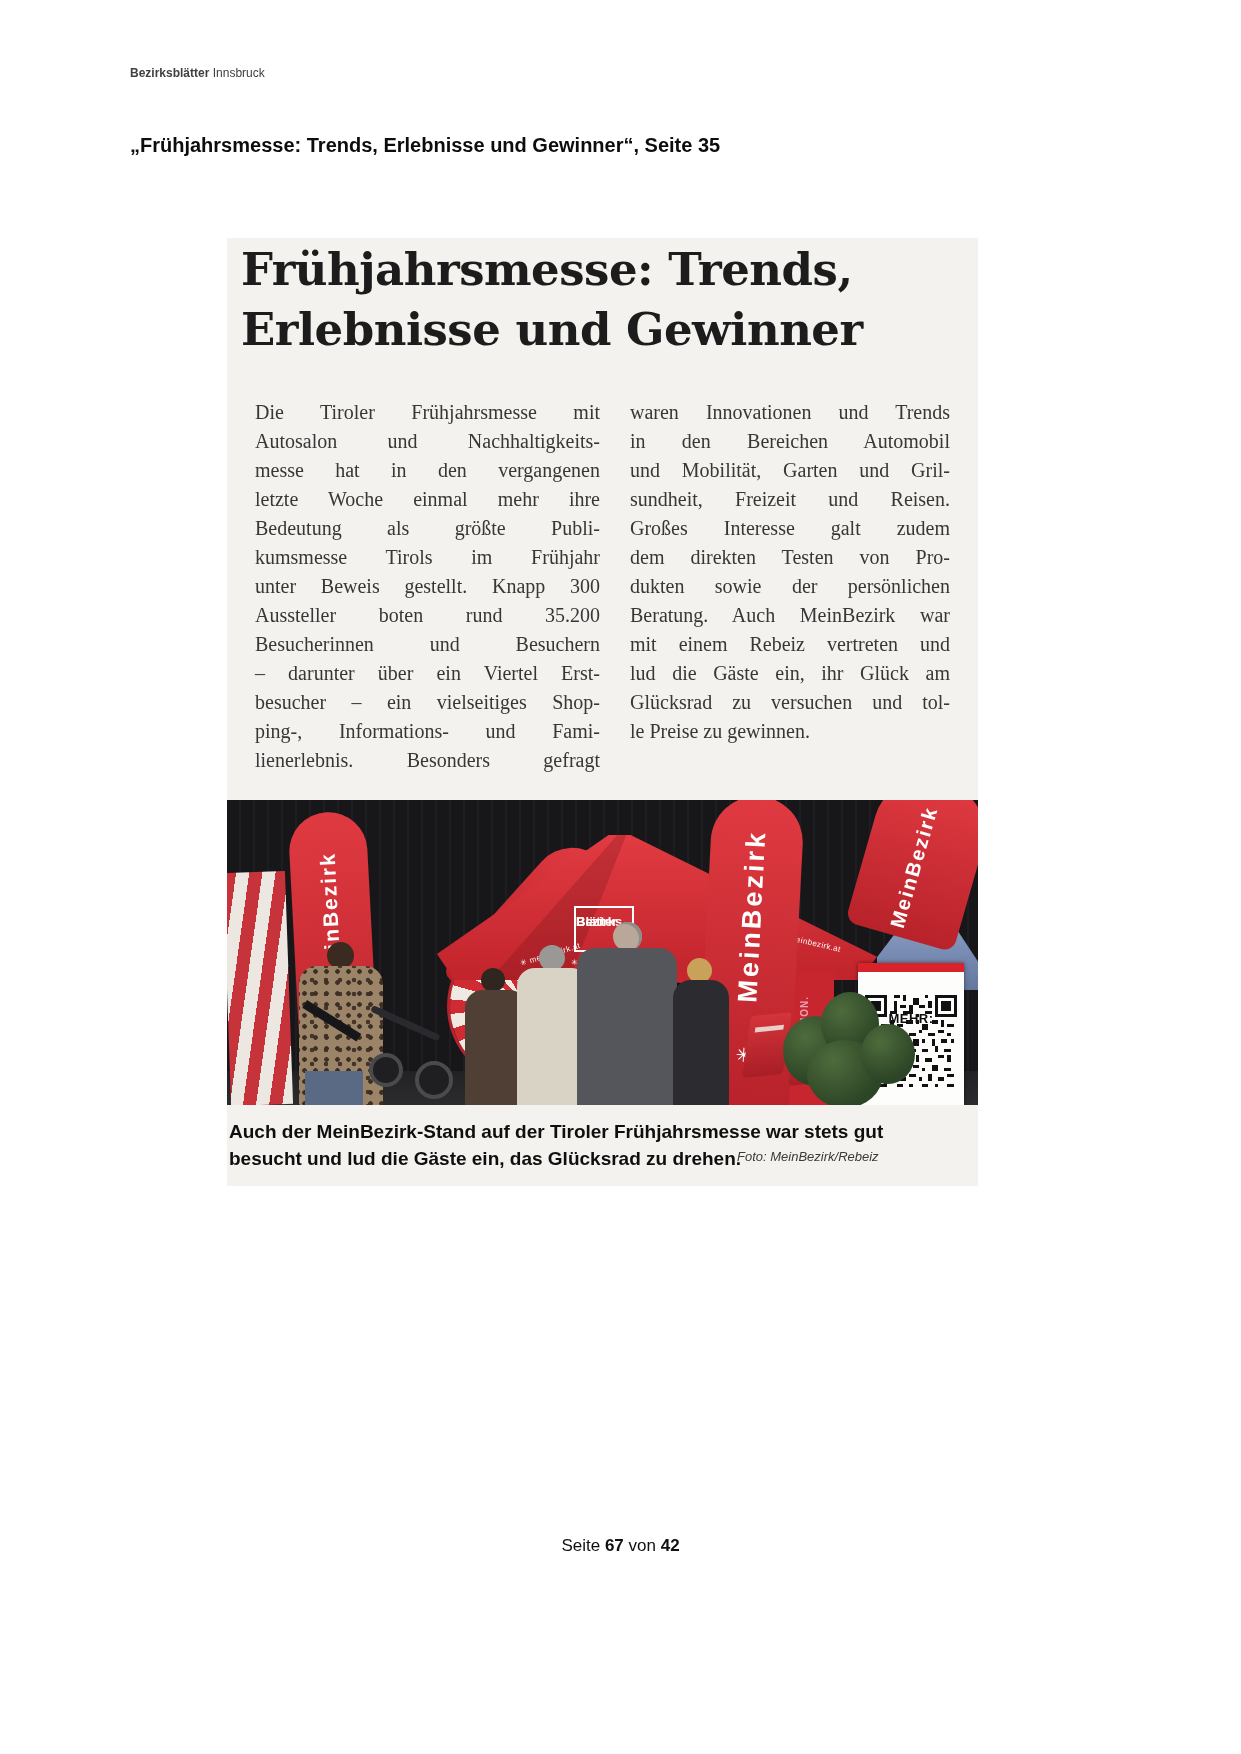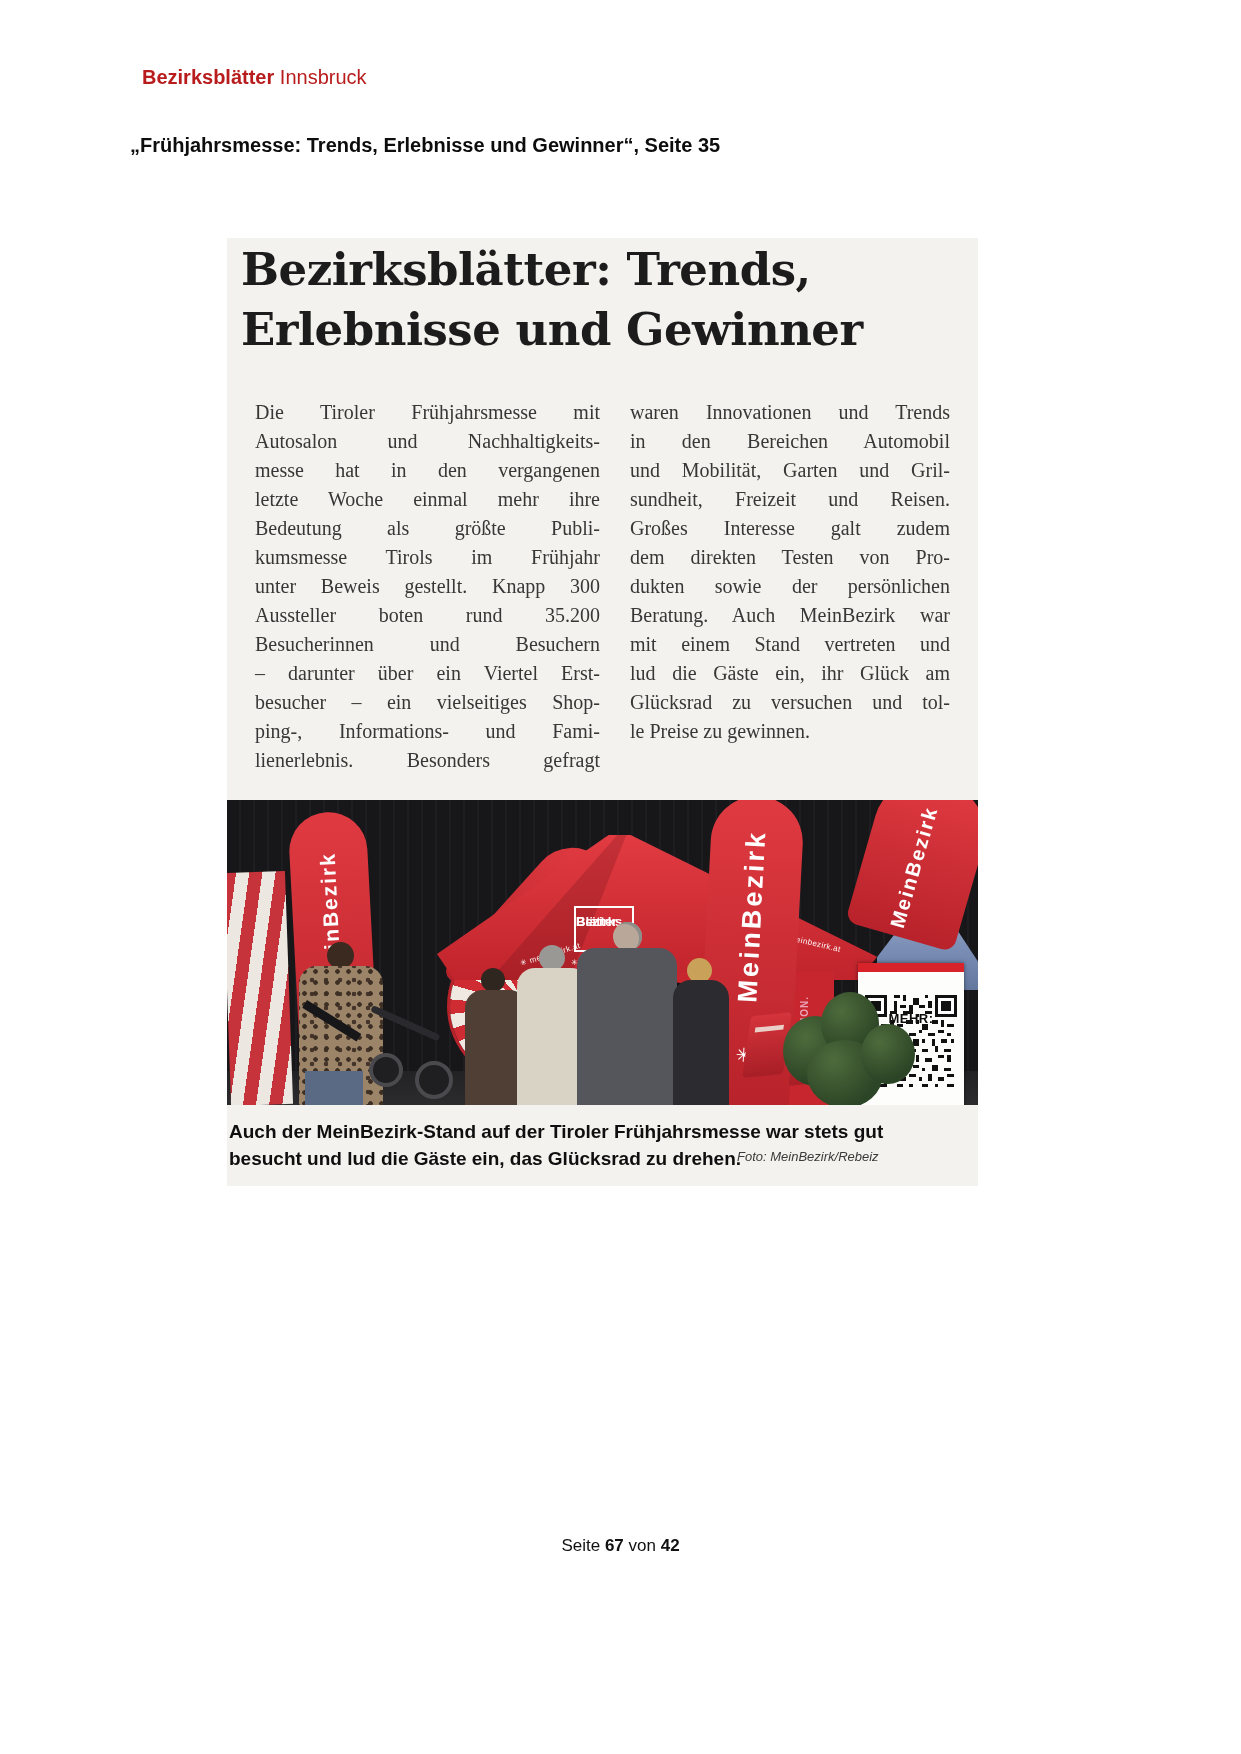--- a/index.html
+++ b/index.html
@@ -1,20 +1,20 @@
 <!DOCTYPE html>
 <html><head>
 <meta charset="utf-8">
 <style>
   html,body{margin:0;padding:0;background:#ffffff;}
   #page{position:relative;width:1241px;height:1754px;background:#ffffff;overflow:hidden;
         font-family:"Liberation Sans",sans-serif;color:#1a1a1a;}
 
   
-  .doc-header{position:absolute;left:130px;top:66px;font-size:20px;color:#b91c1c;margin-left:12px;}
+  .doc-header{position:absolute;left:130px;top:66px;font-size:12px;color:#404040;}
   .doc-header .brand{font-weight:bold;}
   .doc-subtitle{position:absolute;left:130px;top:134px;font-size:20px;font-weight:bold;color:#0d0d0d;}
 
   
   .clip{position:absolute;left:227px;top:238px;width:751px;height:948px;background:#f3f2ee;}
   .headline{position:absolute;left:14px;top:2px;font-family:"DejaVu Serif",serif;font-weight:bold;
             font-size:45px;line-height:60px;color:#1c1c1c;white-space:nowrap;letter-spacing:-.5px;}
   .cols{position:absolute;left:28px;top:160px;display:flex;gap:30px;}
   .col{font-family:"Liberation Serif",serif;font-size:20px;color:#373737;}
   .col .line{height:29px;line-height:29px;text-align:justify;text-align-last:justify;white-space:nowrap;overflow:visible;}
@@ -137,21 +137,21 @@
 
   <div class="doc-header">
     <span class="brand">Bezirksblätter</span><span> Innsbruck</span>
   </div>
 
   <div class="doc-subtitle">„Frühjahrsmesse: Trends, Erlebnisse und Gewinner“, Seite 35</div>
 
   <div class="clip">
 
     <div class="headline">
-      <div>Bezirksblätter: Trends,</div>
+      <div>Frühjahrsmesse: Trends,</div>
       <div>Erlebnisse und Gewinner</div>
     </div>
 
     <div class="cols">
       <div class="col col-left">
           <div class="line">Die Tiroler Frühjahrsmesse mit</div>
           <div class="line">Autosalon und Nachhaltigkeits-</div>
           <div class="line">messe hat in den vergangenen</div>
           <div class="line">letzte Woche einmal mehr ihre</div>
           <div class="line">Bedeutung als größte Publi-</div>
@@ -166,21 +166,21 @@
         </div>
       <div class="col col-right">
           <div class="line">waren Innovationen und Trends</div>
           <div class="line">in den Bereichen Automobil</div>
           <div class="line">und Mobilität, Garten und Gril-</div>
           <div class="line">sundheit, Freizeit und Reisen.</div>
           <div class="line">Großes Interesse galt zudem</div>
           <div class="line">dem direkten Testen von Pro-</div>
           <div class="line">dukten sowie der persönlichen</div>
           <div class="line">Beratung. Auch MeinBezirk war</div>
-          <div class="line">mit einem Stand vertreten und</div>
+          <div class="line">mit einem Rebeiz vertreten und</div>
           <div class="line">lud die Gäste ein, ihr Glück am</div>
           <div class="line">Glücksrad zu versuchen und tol-</div>
           <div class="line final">le Preise zu gewinnen.</div>
         </div>
     </div>
 
     <div class="photo">
       <div class="ph-bg"></div>
       <div class="ph-floor"></div>
 

